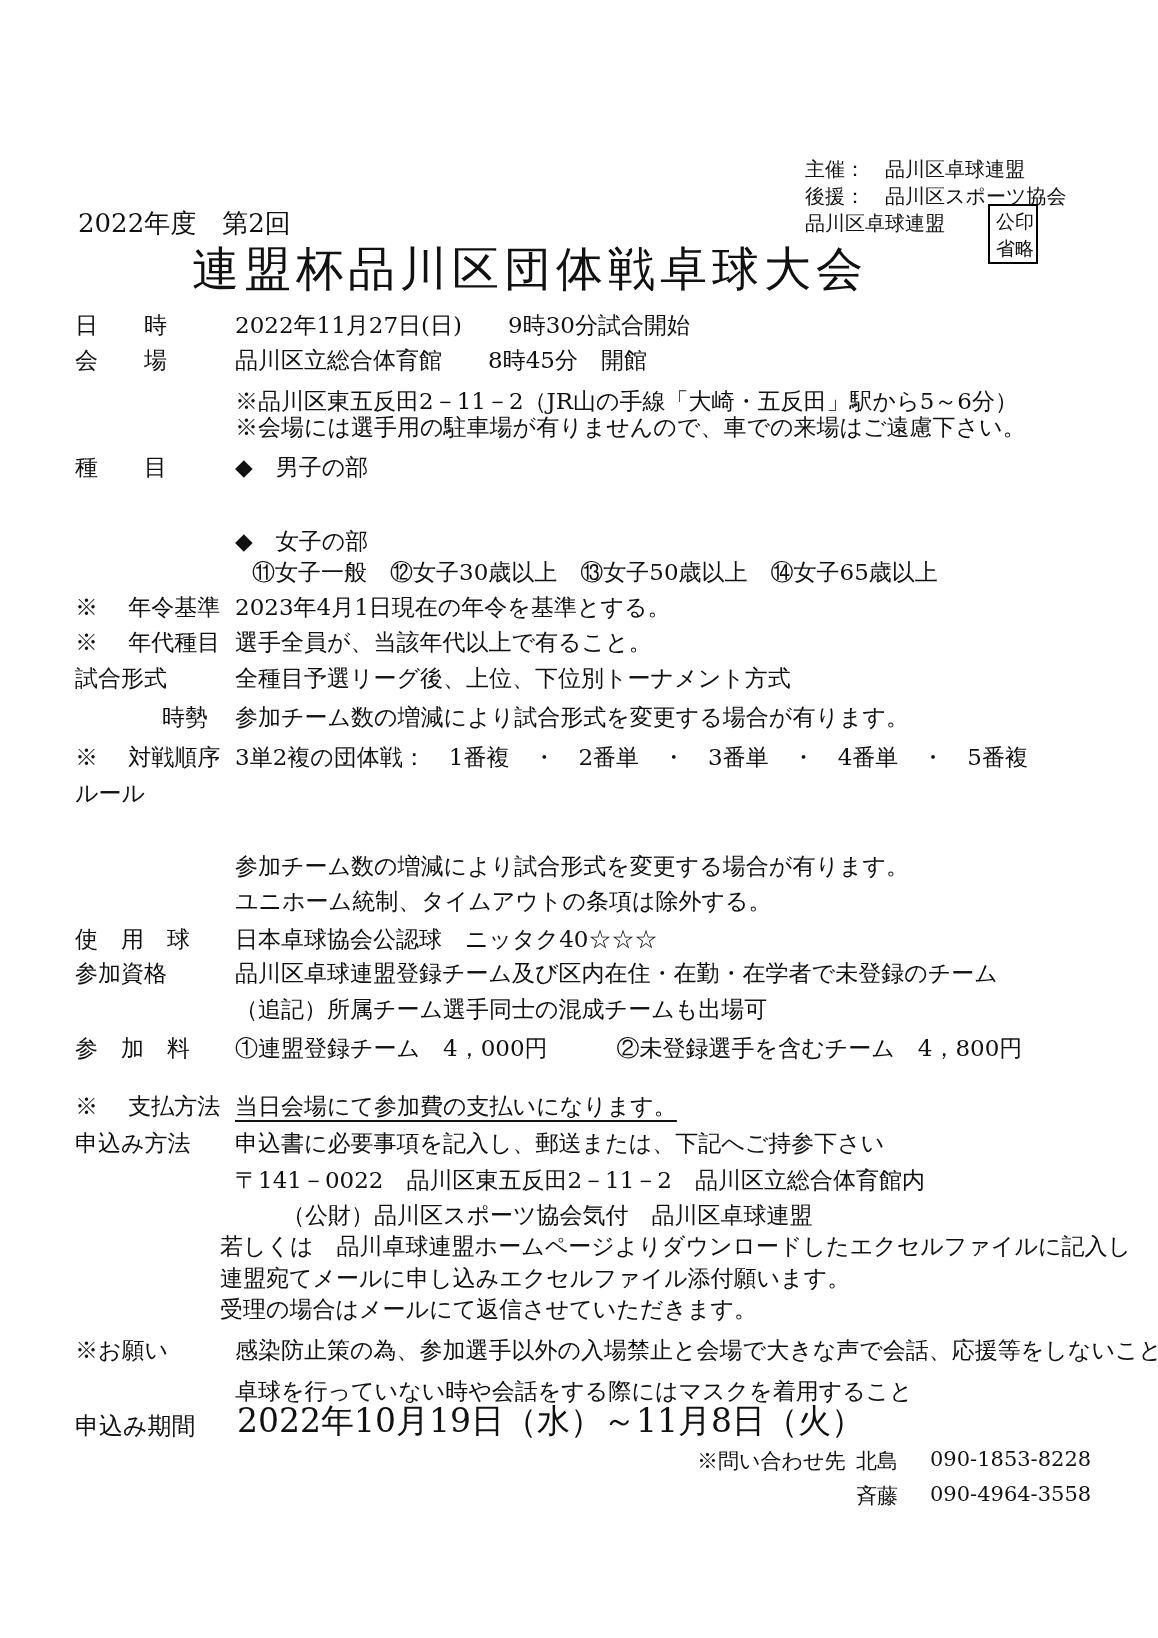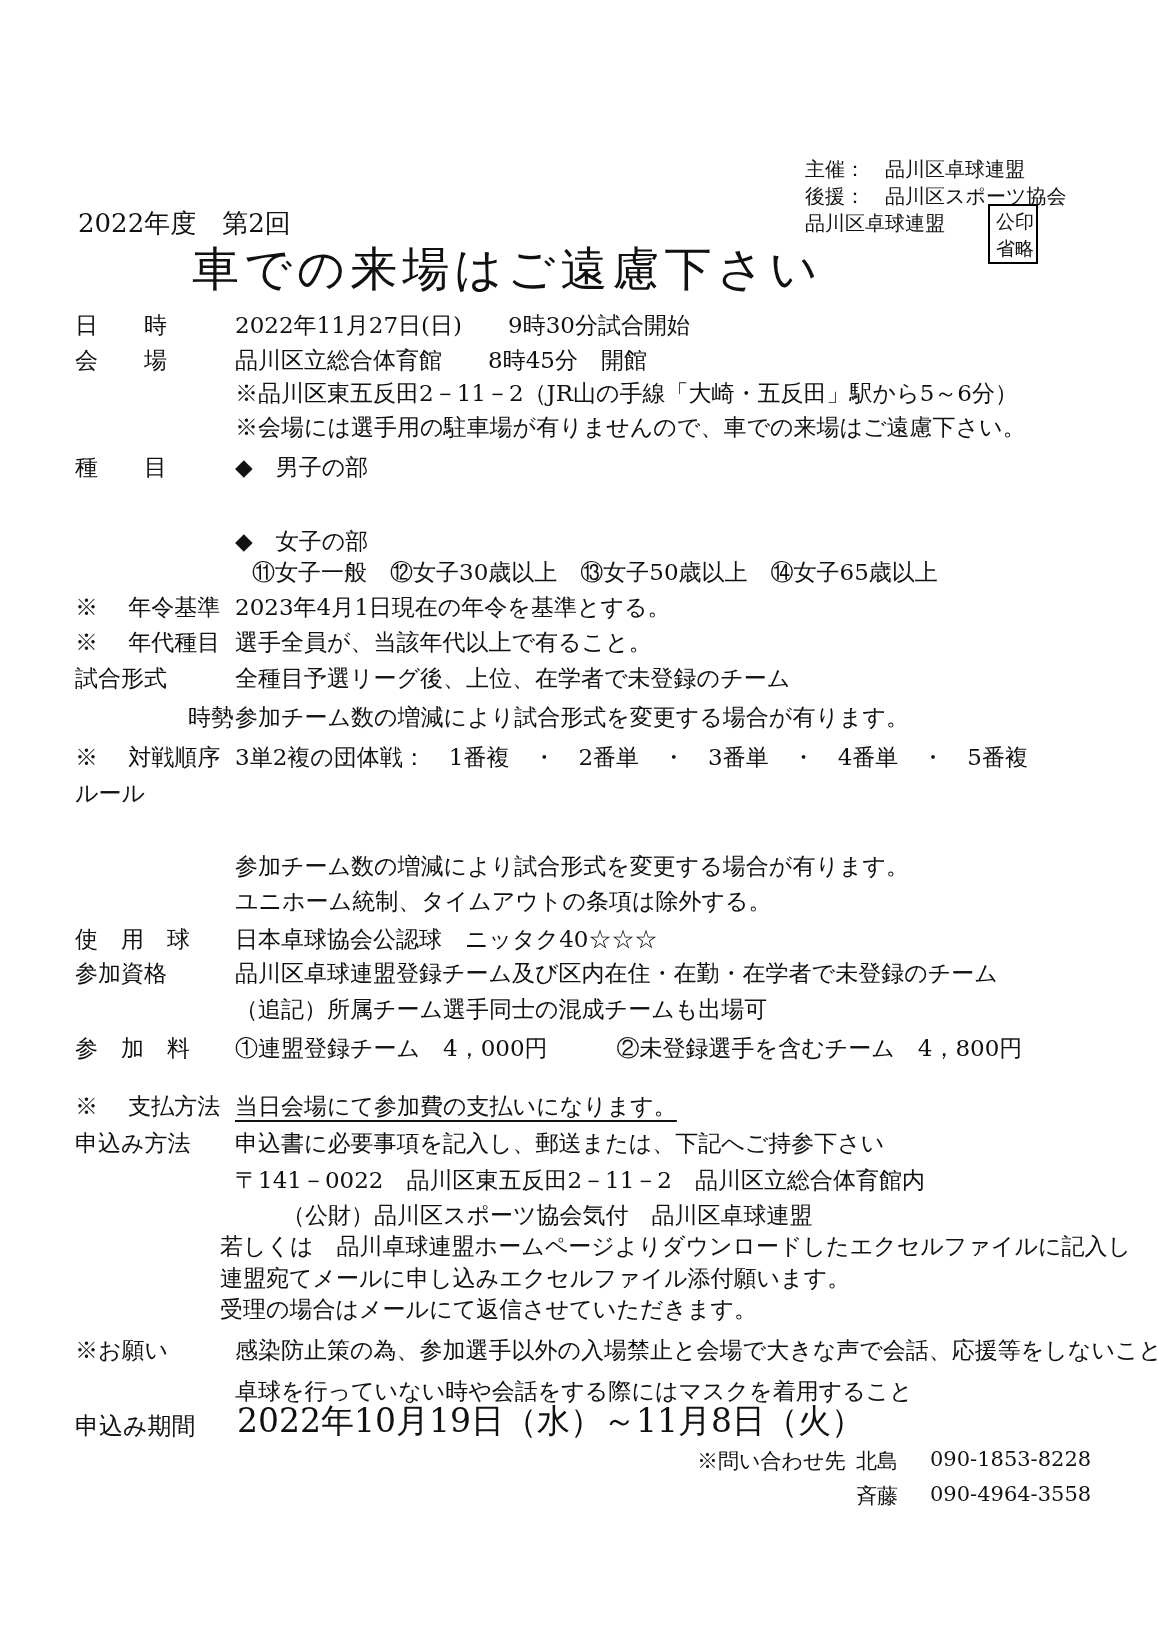--- a/index.html
+++ b/index.html
@@ -43,31 +43,31 @@
   <div class="line" style="top:210px">
     <span class="sponsor">品川区卓球連盟</span>
   </div>
 
   <div class="seal">
     <div>公印</div>
     <div>省略</div>
   </div>
 
   <div class="edition">2022年度　第2回</div>
-  <div class="doc-title">車での来場はご遠慮下さい</div>
+  <div class="doc-title">連盟杯品川区団体戦卓球大会</div>
 
   <div class="line" style="top:310px">
     <span class="lbl">日　　時</span>
     <span class="val">2022年11月27日(日)　　9時30分試合開始</span>
   </div>
   <div class="line" style="top:345px">
     <span class="lbl">会　　場</span>
     <span class="val">品川区立総合体育館　　8時45分　開館</span>
   </div>
-  <div class="line" style="top:378px">
+  <div class="line" style="top:386px">
     <span class="val">※品川区東五反田2－11－2（JR山の手線「大崎・五反田」駅から5～6分）</span>
   </div>
   <div class="line" style="top:412px">
     <span class="val">※会場には選手用の駐車場が有りませんので、車での来場はご遠慮下さい。</span>
   </div>
   <div class="line" style="top:452px">
     <span class="lbl">種　　目</span>
     <span class="val">◆　男子の部</span>
   </div>
   <div class="line" style="top:526px">
@@ -79,24 +79,24 @@
   <div class="line" style="top:592px">
     <span class="lbl">※　 年令基準</span>
     <span class="val">2023年4月1日現在の年令を基準とする。</span>
   </div>
   <div class="line" style="top:627px">
     <span class="lbl">※　 年代種目</span>
     <span class="val">選手全員が、当該年代以上で有ること。</span>
   </div>
   <div class="line" style="top:663px">
     <span class="lbl">試合形式</span>
-    <span class="val">全種目予選リーグ後、上位、在学者で未登録のチーム</span>
+    <span class="val">全種目予選リーグ後、上位、下位別トーナメント方式</span>
   </div>
   <div class="line" style="top:702px">
-    <span class="lbl" style="left:188px">時勢</span>
+    <span class="lbl" style="left:162px">時勢</span>
     <span class="val">参加チーム数の増減により試合形式を変更する場合が有ります。</span>
   </div>
   <div class="line" style="top:742px">
     <span class="lbl">※　 対戦順序</span>
     <span class="val">3単2複の団体戦：　1番複　・　2番単　・　3番単　・　4番単　・　5番複</span>
   </div>
   <div class="line" style="top:778px">
     <span class="lbl">ルール</span>
   </div>
   <div class="line" style="top:851px">

